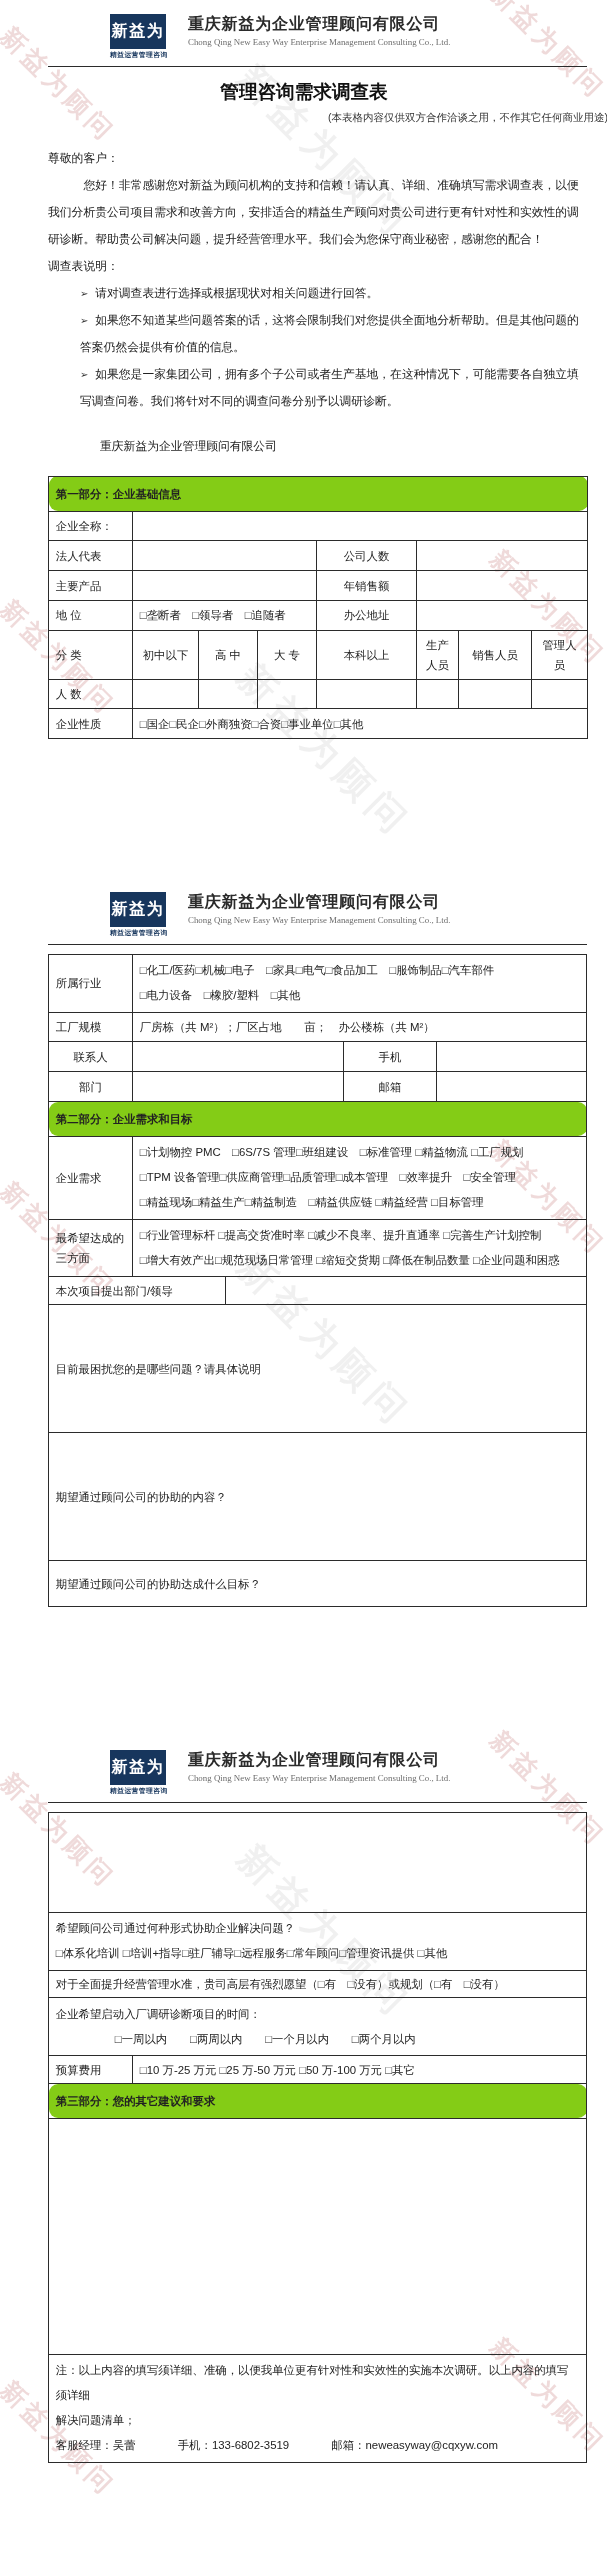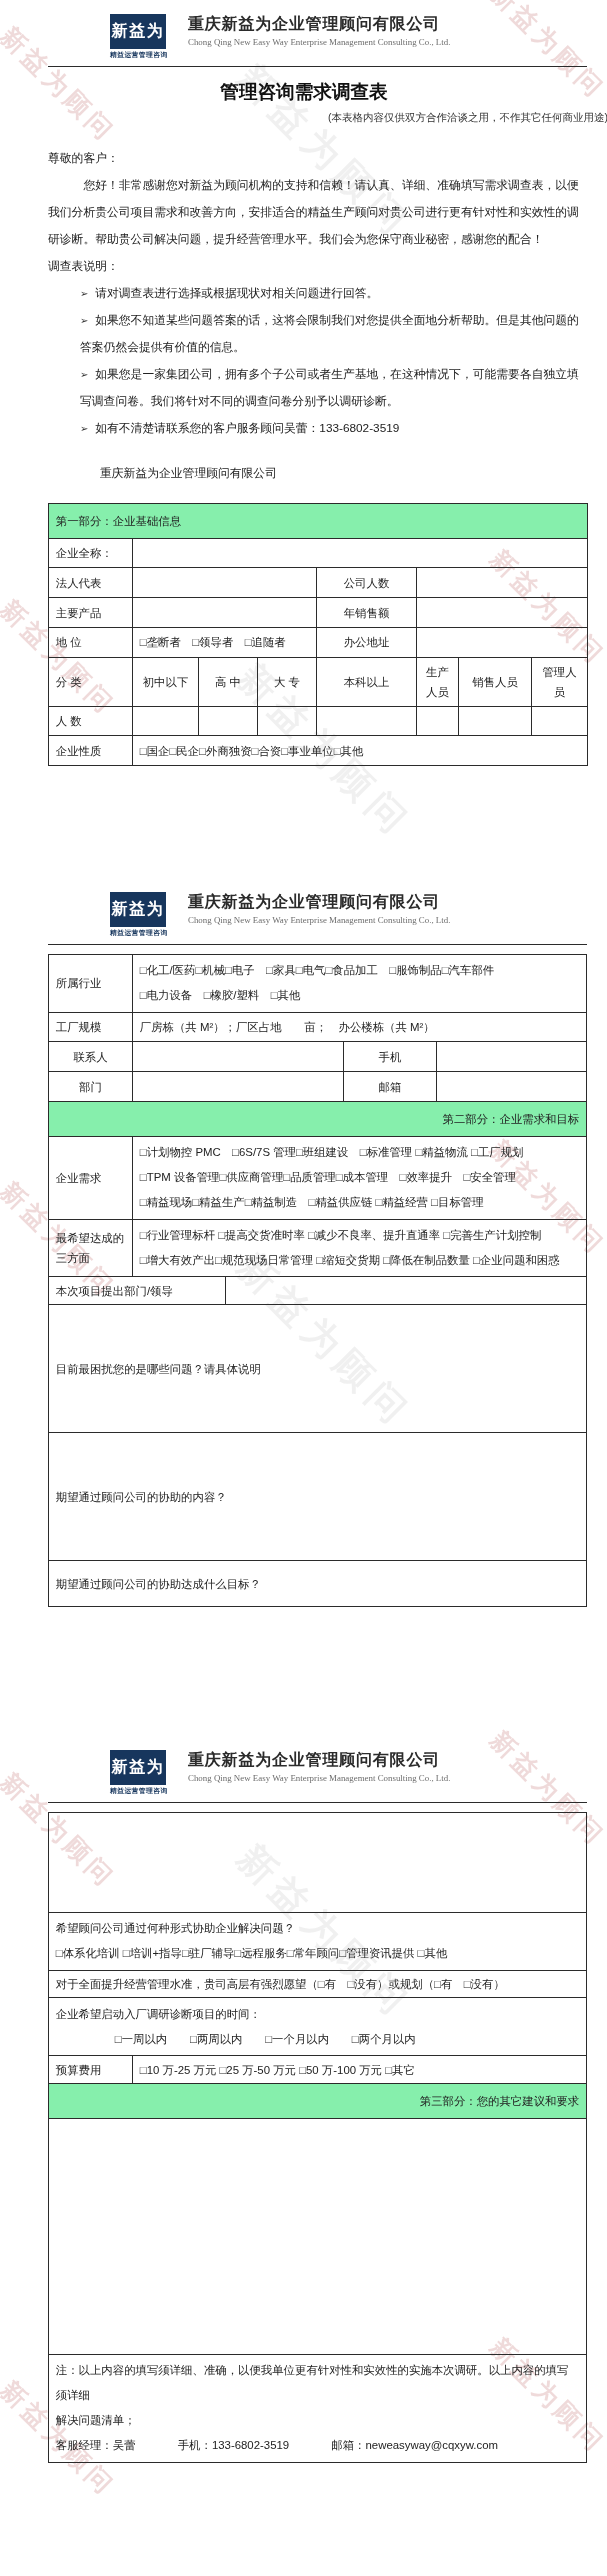--- a/index.html
+++ b/index.html
@@ -44,23 +44,23 @@
   .bullet { margin-right:6.8px; font-size:10px; color:#333; }
   .note-text { }
   .signature { margin:23.6px 21px 0 100px; font-size:11.8px; color:#222; }
 
   
   table.doc { border-collapse:collapse; width:538px; margin-left:48px; table-layout:fixed;
               border:1.7px solid #2b2b2b; }
   table.doc td { border:0.8px solid #2b2b2b; font-size:11.4px; color:#222;
                  padding:3.4px 6.8px; line-height:20px; vertical-align:middle;
                  overflow:hidden; }
-  td.sec-h { background:#86efac; font-size:12.7px; font-weight:400; color:#111;
-             border-top:1.7px solid #2b2b2b; border-bottom:1.7px solid #2b2b2b; height:27px; }
-  td.sec-h.center { text-align:right; }
+  td.sec-h { background:#84cc16; font-size:12.7px; font-weight:700; color:#111;
+             border-top:1.7px solid #2b2b2b; border-bottom:1.7px solid #2b2b2b; height:27px;border-radius:9px; }
+  td.sec-h.center { text-align:left; }
   td.lbl { text-align:left;margin-top:16px; }
   td.lbl-c { text-align:center; }
   td.top { vertical-align:top; }
   .opt-line { line-height:25px; white-space:nowrap; }
   tr.r34 td { height:22px; }
   tr.r40 td { height:27px; }
 
   .t1 { margin-top:21px; }
   .cat-cell { text-align:center; line-height:17px; }
 
@@ -113,21 +113,20 @@
       <div class="doc-subtitle">(本表格内容仅供双方合作洽谈之用，不作其它任何商业用途)</div>
 
       <div class="body-text">
         <div class="salutation">尊敬的客户：</div>
         <div class="para">您好！非常感谢您对新益为顾问机构的支持和信赖！请认真、详细、准确填写需求调查表，以便我们分析贵公司项目需求和改善方向，安排适合的精益生产顾问对贵公司进行更有针对性和实效性的调研诊断。帮助贵公司解决问题，提升经营管理水平。我们会为您保守商业秘密，感谢您的配合！</div>
         <div class="notes-label">调查表说明：</div>
         <ul class="notes">
           <li><span class="bullet">➢</span><span class="note-text">请对调查表进行选择或根据现状对相关问题进行回答。</span></li>
           <li><span class="bullet">➢</span><span class="note-text">如果您不知道某些问题答案的话，这将会限制我们对您提供全面地分析帮助。但是其他问题的答案仍然会提供有价值的信息。</span></li>
           <li><span class="bullet">➢</span><span class="note-text">如果您是一家集团公司，拥有多个子公司或者生产基地，在这种情况下，可能需要各自独立填写调查问卷。我们将针对不同的调查问卷分别予以调研诊断。</span></li>
-          <li><span class="bullet">➢</span><span class="note-text">如有不清楚请联系您的客户服务顾问吴蕾：133-6802-3519</span></li>
         </ul>
       </div>
       <div class="signature">重庆新益为企业管理顾问有限公司</div>
 
       <table class="doc t1">
         <colgroup>
           <col style="width:84px">
             <col style="width:66px">
             <col style="width:59px">
             <col style="width:59px">

